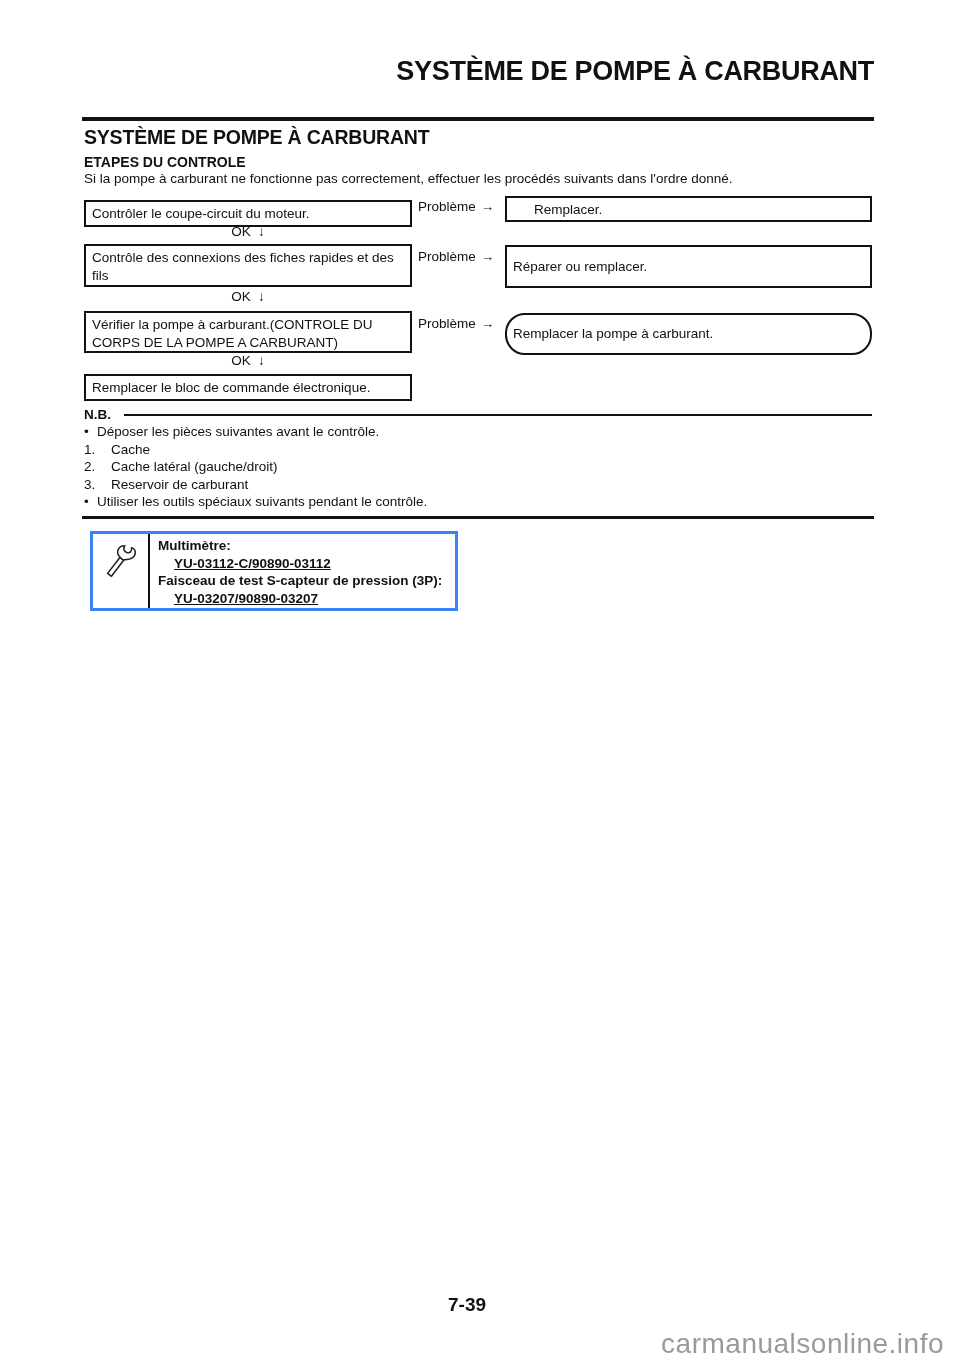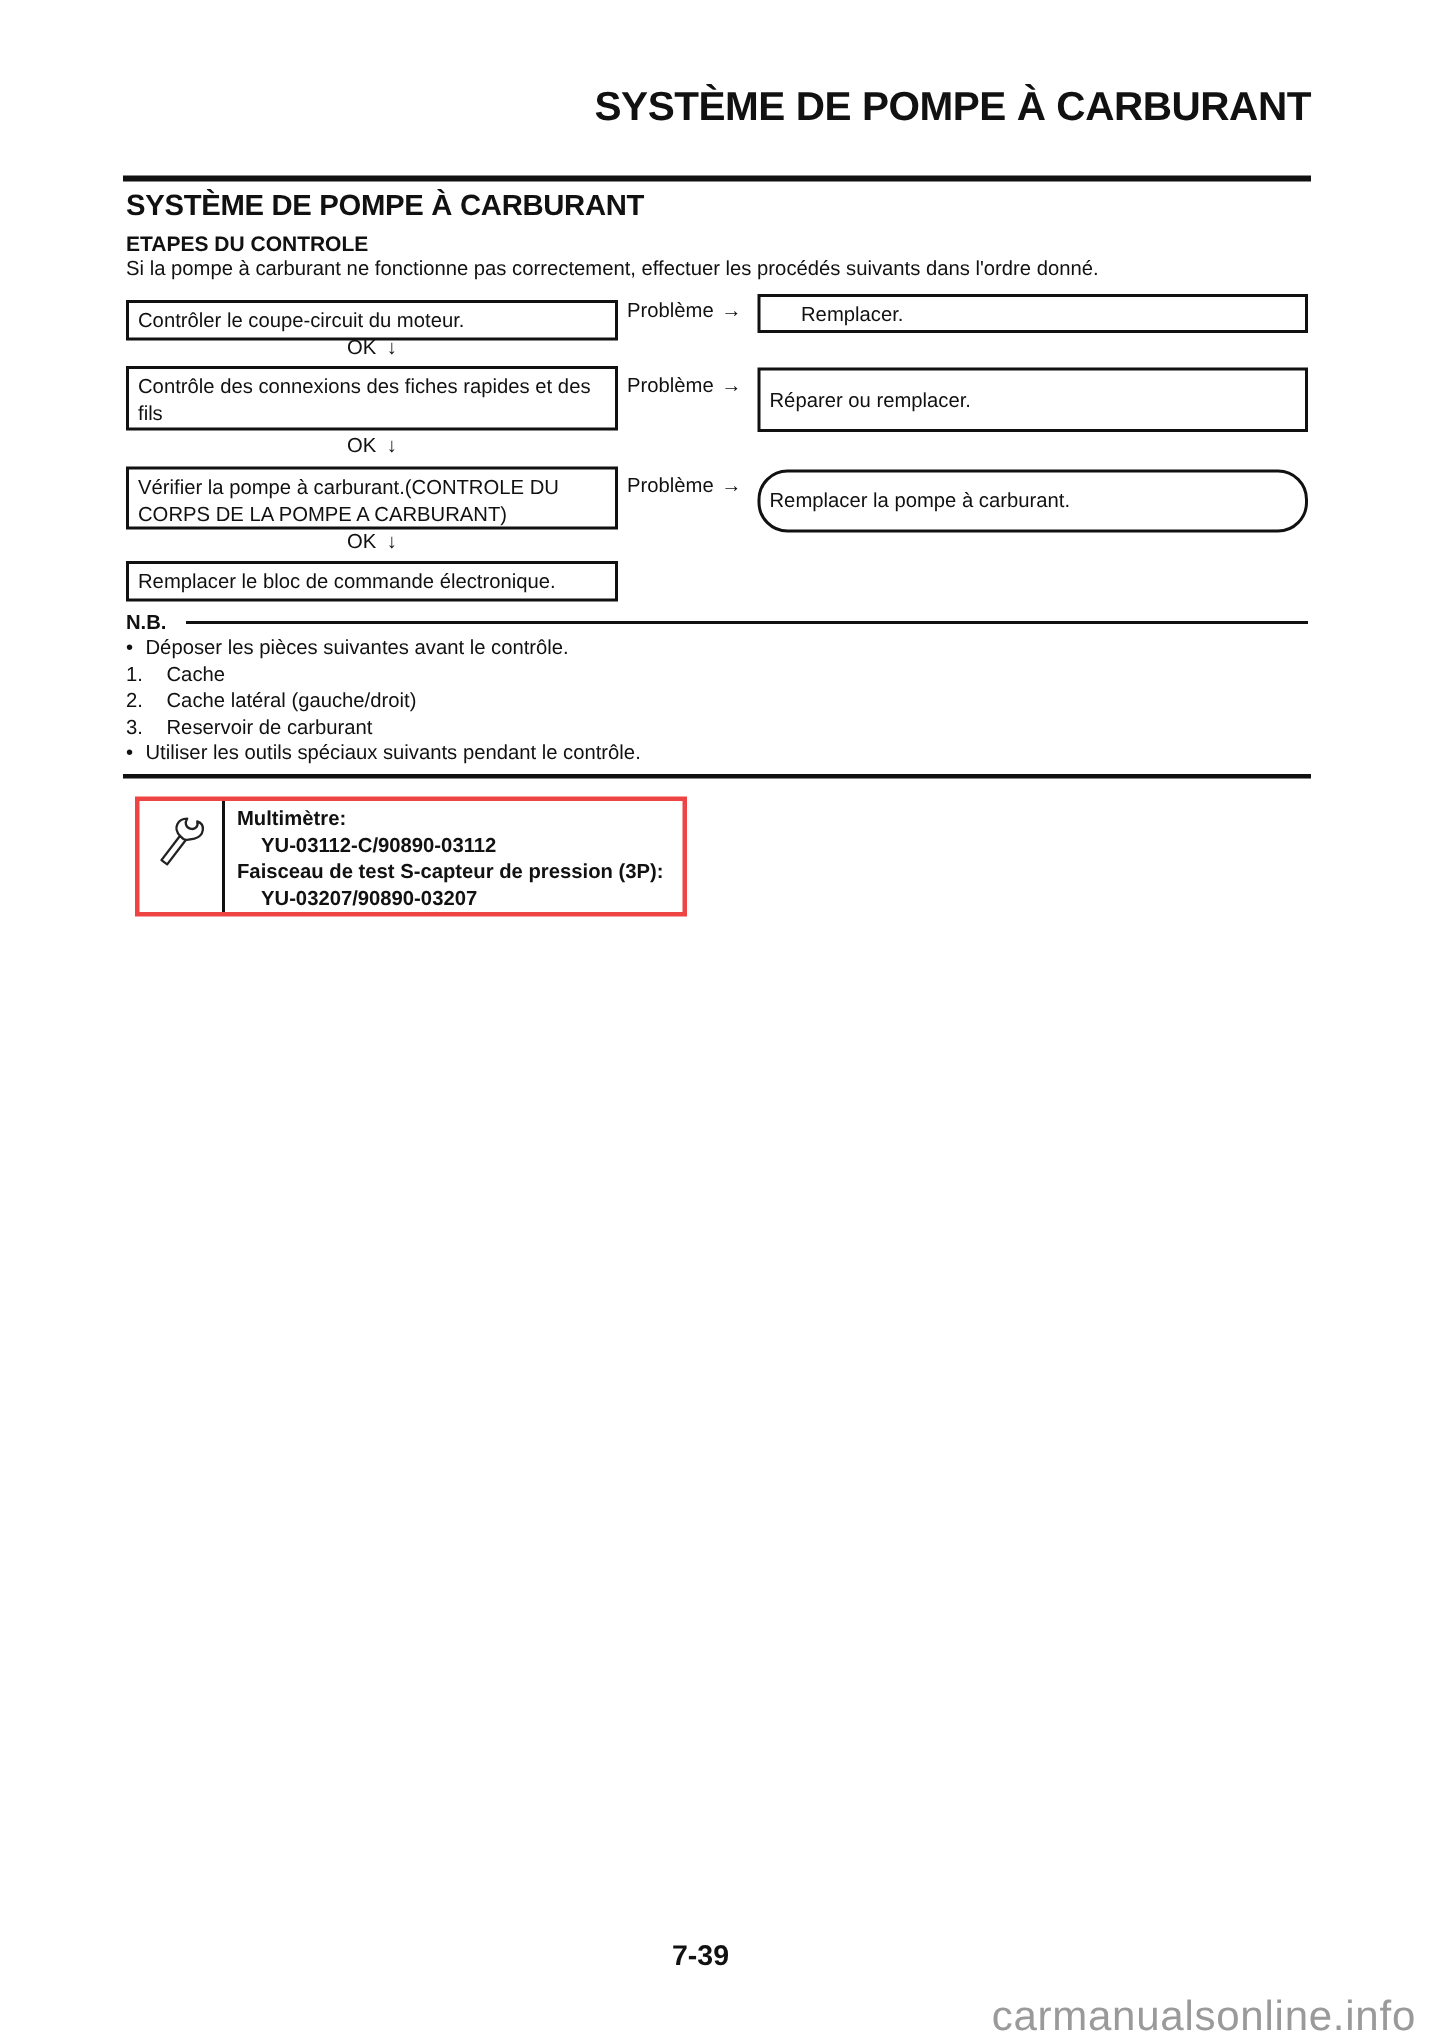--- a/index.html
+++ b/index.html
@@ -93,37 +93,37 @@
   .note-item.bullet .marker { width: 13px; }
   .note-item.numbered .marker { width: 27px; }
 
   .nb-bottom-rule {
     left: 82px; top: 516px; width: 792px; height: 3px;
     background: #111;
   }
 
   .tool-box {
     left: 90px; top: 531px; width: 368px; height: 80px;
-    border: 3px solid #ef4444;
+    border: 3px solid #3b82f6;
     display: flex;
     background: #fff;
   }
   .tool-icon-cell {
     width: 57px; flex: 0 0 57px;
     border-right: 2px solid #111;
     display: flex; align-items: flex-start; justify-content: center;
     padding-top: 6px;
   }
   .tool-text-cell {
     flex: 1;
     padding: 3px 8px;
     font-size: 13.5px; font-weight: bold;
     line-height: 17.5px;
   }
-  .tool-line.indent { padding-left: 16px; }
+  .tool-line.indent { padding-left: 16px; text-decoration: underline; }
 
   .page-number {
     left: 448px; top: 1274px;
     font-size: 19px; font-weight: bold; margin-top: 20px;
   }
   .watermark {
     right: 16px; top: 1328px;
     font-size: 28px;
     color: #9a9a9a;
     letter-spacing: 0.5px;

